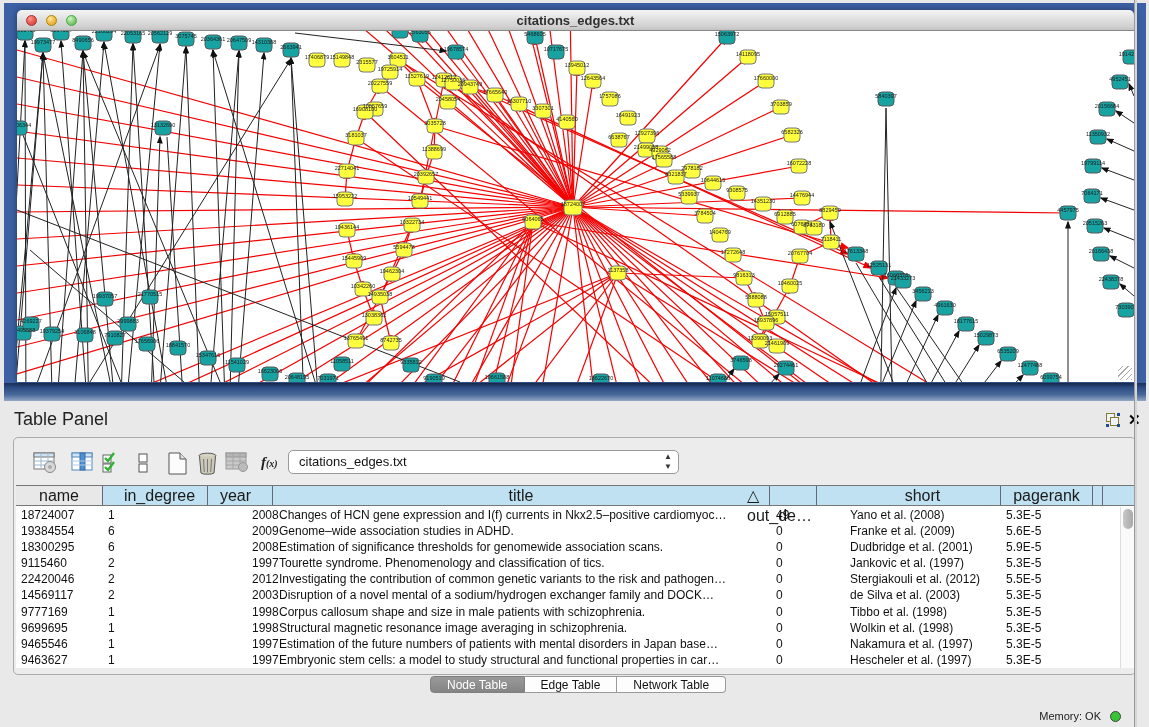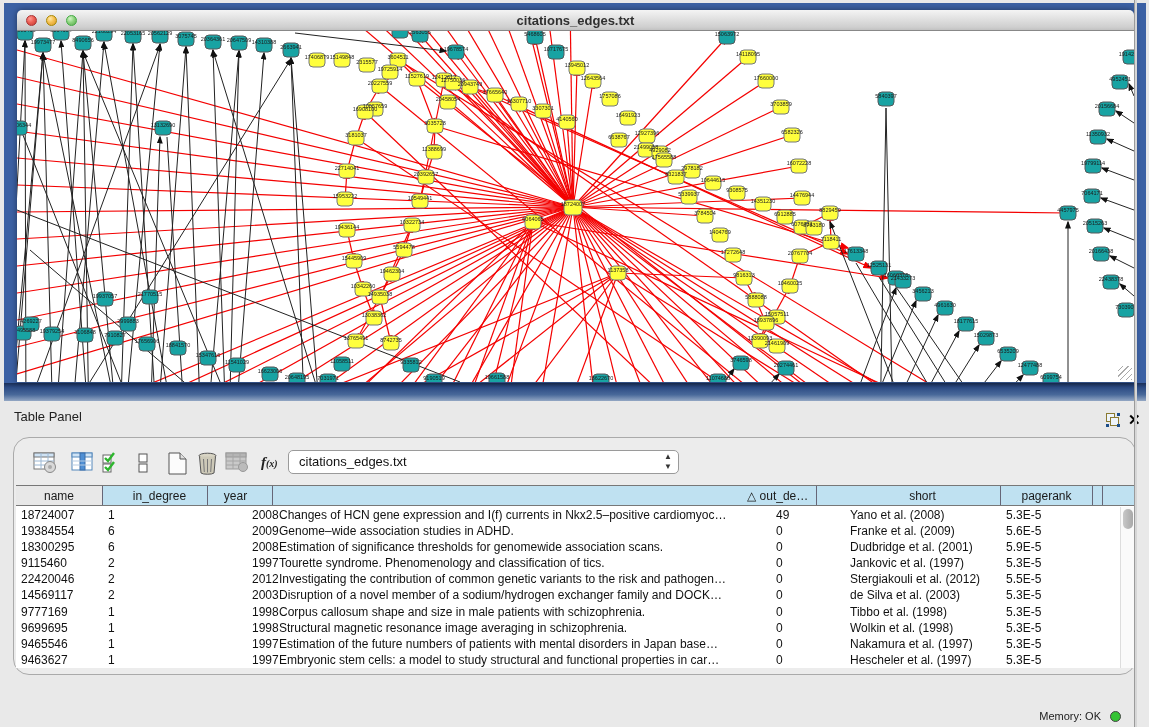--- a/index.html
+++ b/index.html
@@ -10,30 +10,30 @@
 #titlebar { position:absolute; left:0; top:0; width:1117px; height:21px; border-radius:5px 5px 0 0; background:linear-gradient(#f4f4f4,#cfcfcf 85%,#c2c2c2); border-bottom:1px solid #888; }
 #title { position:absolute; width:100%; text-align:center; top:3px; font-size:13px; font-weight:bold; color:#303030; }
 .tl { position:absolute; top:5px; width:11px; height:11px; border-radius:50%; }
 #tl1 { left:9px; background:radial-gradient(circle at 35% 30%, #ff9a93, #ec5f55 45%, #c03931); border:1px solid #a33; }
 #tl2 { left:29px; background:radial-gradient(circle at 35% 30%, #ffe9a8, #f5bf4f 45%, #d6982b); border:1px solid #a80; }
 #tl3 { left:49px; background:radial-gradient(circle at 35% 30%, #d3f5c8, #8cd47e 45%, #5aa54c); border:1px solid #4a4; }
 #canvas { position:absolute; left:0; top:21px; width:1117px; height:351px; background:#fff; overflow:hidden; }
 #grip { position:absolute; right:2px; bottom:2px; width:14px; height:14px;
   background:repeating-linear-gradient(135deg, transparent 0 3px, #aaa 3px 4px); }
 #tphead { position:absolute; left:4px; top:402px; width:1141px; height:32px; background:#e9e9e9; }
-#tphead span { position:absolute; left:10px; top:7px; font-size:13px; color:#222; }
+#tphead span { position:absolute; left:10px; top:7px; font-size:18px; color:#222; }
 #floaticon { position:absolute; left:1102px; top:11px; width:14px; height:14px; }
 #tphead #closex { left:1124px; top:9px; font-size:15px; font-weight:bold; color:#000; }
-#panel { position:absolute; left:13px; top:437px; width:1123px; height:238px; background:#ececec; border:1px solid #aaa; border-radius:16px; }
+#panel { position:absolute; left:13px; top:437px; width:1123px; height:238px; background:#ececec; border:1px solid #aaa; border-radius:5px; }
 .ticon { position:absolute; top:14px; }
 #combo { position:absolute; left:274px; top:12px; width:391px; height:24px; background:#fff; border:1px solid #9a9a9a; border-radius:5px; font-size:13px; color:#111; line-height:22px; padding-left:10px; }
 #combo .arrows { position:absolute; right:6px; top:1px; font-size:8px; color:#333; line-height:10px; text-align:center; }
 #tablewrap { position:absolute; left:2px; top:47px; width:1119px; height:183px; background:#fff; overflow:hidden; }
 #thead { position:absolute; left:0; top:0; height:21px; width:1119px; background:#bfe1f1; border-top:1px solid #777; border-bottom:1px solid #777; }
-.th { position:absolute; top:0; height:19px; font-size:12px; color:#1a1a1a; text-align:center; line-height:20px; border-right:1px solid #667; }
+.th { position:absolute; top:0; height:19px; font-size:16px; color:#1a1a1a; text-align:center; line-height:20px; border-right:1px solid #667; }
 #th0 { left:0; width:87px; background:#e8e8e8; }
 #th1 { left:96px; width:96px; }
 #th2 { left:183px; width:74px; }
 #th3 { left:257px; width:497px; }
 #th4 { left:726px; width:75px; text-align:left; padding-left:5px; }
 #th5 { left:829px; width:156px; }
 #th6 { left:985px; width:92px; }
 #th7 { left:1077px; width:10px; }
 #tbody { position:absolute; left:0; top:22px; width:1119px; }
 .tr { position:relative; height:16.1px; font-size:12px; color:#111; white-space:nowrap; }
@@ -603,20 +603,21 @@
         <line x1="1" y1="13" x2="21" y2="13" stroke="#a5a5a5"></line>
         <circle cx="18" cy="15" r="4.5" fill="#bbb" stroke="#999"></circle>
       </svg>
     <div class="ticon" style="left:247px; top:16px; font-size:15px; font-style:italic; font-weight:bold; font-family:'Liberation Serif',serif; color:#222;">f<span style="font-size:10px">(x)</span></div>
     <div id="combo">citations_edges.txt<div class="arrows">▲<br>▼</div></div>
     <div id="tablewrap">
       <div id="thead">
         <div class="th" id="th0">name</div>
           <div class="th" id="th1">in_degree</div>
         <div class="th" id="th2">year</div>
+          <div class="th" id="th3">title</div>
         <div class="th" id="th4">△ out_de…</div>
           <div class="th" id="th5">short</div>
         <div class="th" id="th6">pagerank</div>
           <div class="th" id="th7"></div>
       </div>
       <div id="tbody">
 <div class="tr">
             <div class="c0">18724007</div>
             <div class="c1">1</div>
             <div class="c2">2008</div>
@@ -658,21 +659,21 @@
             <div class="c2">2012</div>
             <div class="c3">Investigating the contribution of common genetic variants to the risk and pathogen…</div>
             <div class="c4">0</div>
             <div class="c5">Stergiakouli et al. (2012)</div>
             <div class="c6">5.5E-5</div>
           </div>
 <div class="tr">
             <div class="c0">14569117</div>
             <div class="c1">2</div>
             <div class="c2">2003</div>
-            <div class="c3">Disruption of a novel member of a sodium/hydrogen exchanger family and DOCK…</div>
+            <div class="c3">Disruption of a novel mental of a sodium/hydrogen exchanger family and DOCK…</div>
             <div class="c4">0</div>
             <div class="c5">de Silva et al. (2003)</div>
             <div class="c6">5.3E-5</div>
           </div>
 <div class="tr">
             <div class="c0">9777169</div>
             <div class="c1">1</div>
             <div class="c2">1998</div>
             <div class="c3">Corpus callosum shape and size in male patients with schizophrenia.</div>
             <div class="c4">0</div>
@@ -704,17 +705,22 @@
             <div class="c3">Embryonic stem cells: a model to study structural and functional properties in car…</div>
             <div class="c4">0</div>
             <div class="c5">Hescheler et al. (1997)</div>
             <div class="c6">5.3E-5</div>
           </div>
       </div>
       <div id="vscroll">
           <div id="vthumb"></div>
         </div>
     </div>
+  </div>
+  <div id="tabs">
+    <div class="tab first">Node Table</div>
+    <div class="tab">Edge Table</div>
+    <div class="tab last">Network Table</div>
   </div>
   <div id="memory">Memory: OK</div>
     <div id="memdot"></div>
   <div id="rightstrip"></div>
 </div>
 
 </body></html>

